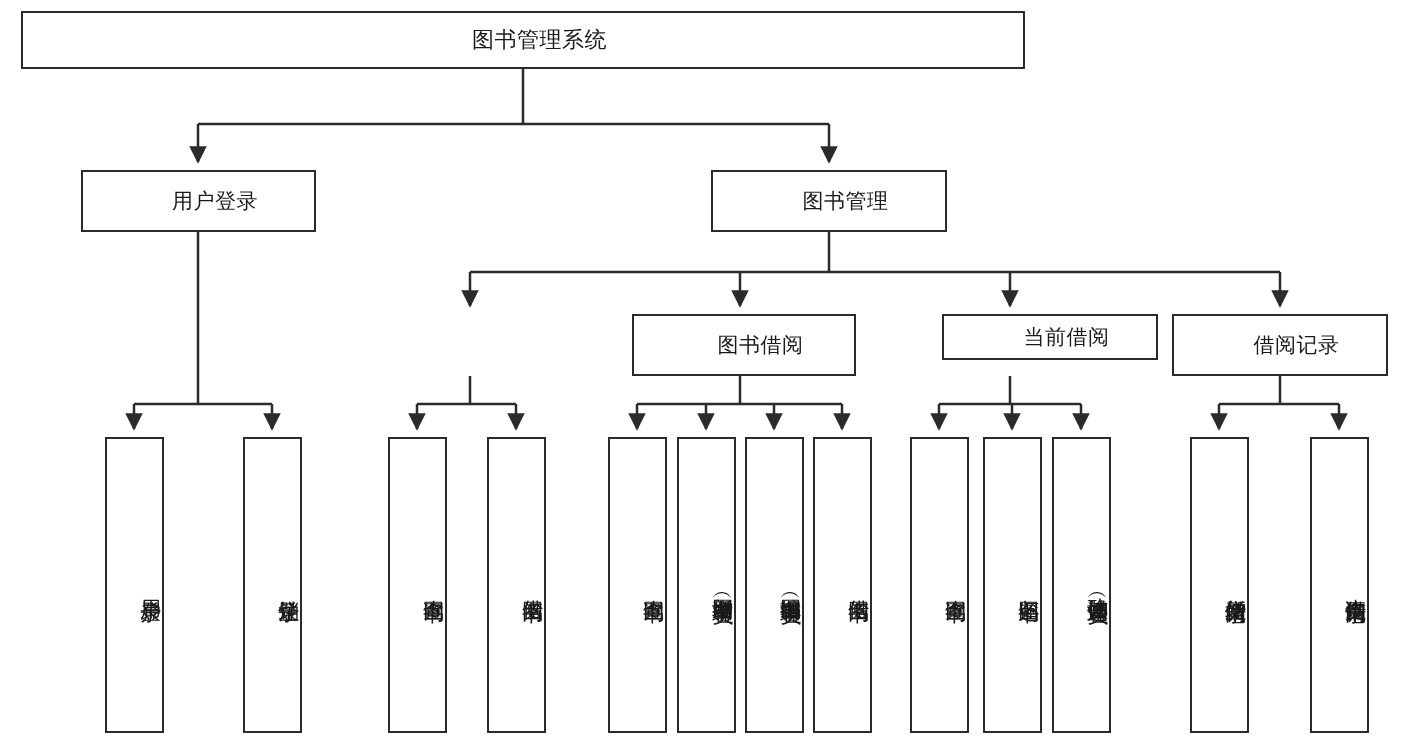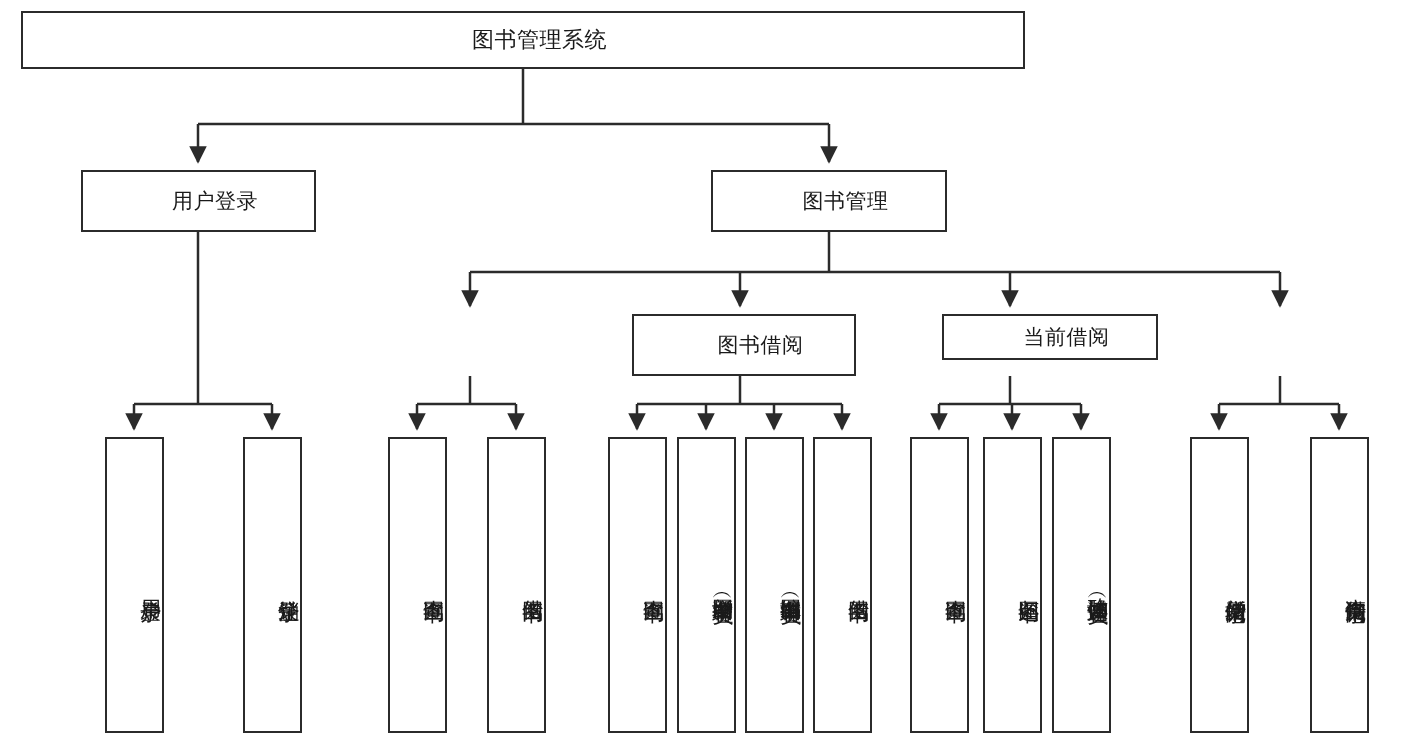--- a/index.html
+++ b/index.html
@@ -145,20 +145,23 @@
   <div class="node horiz" style="left:711px; top:170px; width:236px; height:62px;">
     <span class="node-label">图书管理</span>
   </div>
 
   <div class="node horiz" style="left:632px; top:314px; width:224px; height:62px;">
     <span class="node-label">图书借阅</span>
   </div>
   <div class="node horiz" style="left:942px; top:314px; width:216px; height:46px;">
     <span class="node-label">当前借阅</span>
   </div>
+  <div class="node horiz" style="left:1172px; top:314px; width:216px; height:62px;">
+    <span class="node-label">借阅记录</span>
+  </div>
 
   <div class="node vert" style="left:105px; top:437px; width:59px; height:296px;">
     <span class="node-label">用户登录</span>
   </div>
   <div class="node vert" style="left:243px; top:437px; width:59px; height:296px;">
     <span class="node-label">注销登录</span>
   </div>
 
   <div class="node vert" style="left:388px; top:437px; width:59px; height:296px;">
     <span class="node-label">查询图书</span>

